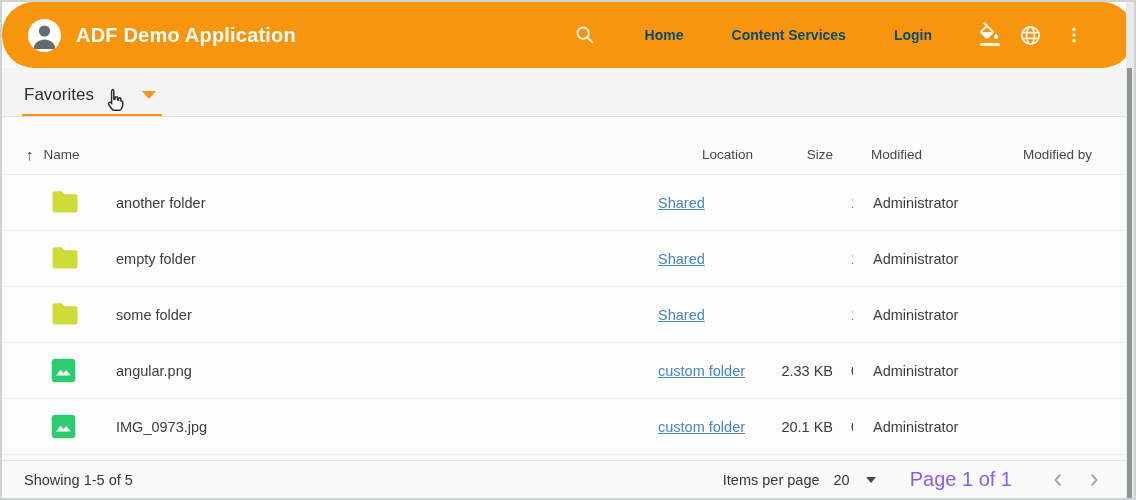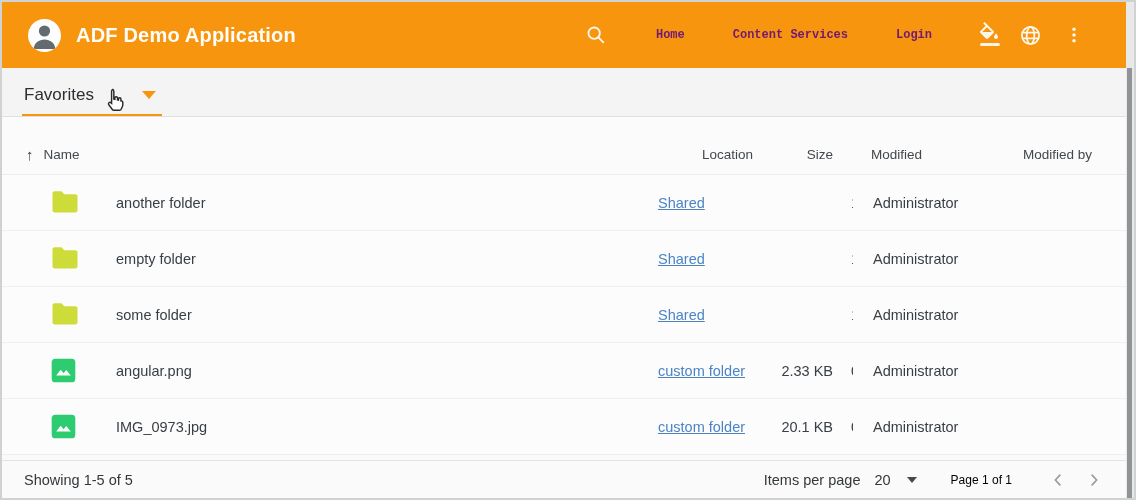--- a/index.html
+++ b/index.html
@@ -4,29 +4,29 @@
 <style>
   html,body{margin:0;padding:0;background:#ffffff;font-family:"Liberation Sans",sans-serif;}
   .frame{position:relative;width:1136px;height:500px;box-sizing:border-box;
          border:2px solid #cfd2d3;background:#fafafa;overflow:hidden;}
   
   .scroll-track{position:absolute;top:0;right:0;width:8px;height:100%;background:#e9e9e9;}
   .scroll-thumb{position:absolute;top:66px;right:2px;width:5px;height:430px;background:#909496;}
 
   
   .app-header{height:66px;background:#F8950F;display:flex;align-items:center;
-              padding:0 40px 0 26px;box-sizing:border-box;color:#fff;}
+              padding:0 40px 0 26px;box-sizing:border-box;color:#fff;border-radius:32px;}
   .avatar{width:33px;height:33px;border-radius:50%;background:#fdfdfd;display:flex;
           align-items:center;justify-content:center;flex:0 0 auto;overflow:hidden;}
   .app-title{font-size:20px;font-weight:700;margin-left:15px;letter-spacing:.2px;
              color:#fffdf8;white-space:nowrap;}
   .header-spacer{flex:1;}
   .nav{display:flex;align-items:center;gap:0;}
-  .nav .nav-item{font-size:12px;font-weight:700;color:#701a75;padding:10px 24px;
-                 cursor:pointer;white-space:nowrap;font-family:Liberation Mono, monospace;}
+  .nav .nav-item{font-size:14px;font-weight:700;color:#0c4a6e;padding:10px 24px;
+                 cursor:pointer;white-space:nowrap;}
   .icon-btn{display:flex;align-items:center;justify-content:center;width:40px;height:40px;cursor:pointer;}
   .search-btn{margin-right:16px;}
   .theme-underline{position:absolute;left:3px;right:3px;bottom:3px;height:3px;
                    background:#fdf4e3;border-radius:2px;}
   .theme-wrap{position:relative;width:26px;height:27px;}
 
   
   .toolbar{height:49px;background:#f4f4f4;border-bottom:1px solid #e0e0e0;
            display:flex;align-items:flex-end;padding:0 0 0 20px;box-sizing:border-box;}
   .favorites-tab{display:inline-flex;align-items:center;border-bottom:2px solid #F8950F;
@@ -60,21 +60,21 @@
   .list-footer{position:absolute;left:0;right:8px;bottom:0;height:38px;background:#fafafa;
                border-top:1px solid #e3e3e3;display:flex;align-items:center;
                padding:0 14px 0 22px;box-sizing:border-box;}
   .showing{font-size:14.5px;color:#33383c;}
   .footer-spacer{flex:1;}
   .ipp-label{font-size:14.5px;color:#33383c;}
   .ipp-select{display:flex;align-items:center;gap:16px;margin:0 34px 0 14px;cursor:pointer;}
   .ipp-value{font-size:14.5px;color:#33383c;}
   .caret-small{width:0;height:0;border-left:5px solid transparent;border-right:5px solid transparent;
                border-top:6px solid #43484d;}
-  .page-label{font-size:12px;color:#000000;margin-right:28px;}
+  .page-label{font-size:20px;color:#8b5cf6;margin-right:28px;}
   .pg-btn{width:36px;height:36px;display:flex;align-items:center;justify-content:center;cursor:pointer;}
 
   
   .cursor-overlay{position:absolute;left:100px;top:85px;pointer-events:none;z-index:9;}
 </style>
 </head>
 <body>
 
 <div class="frame">
 

